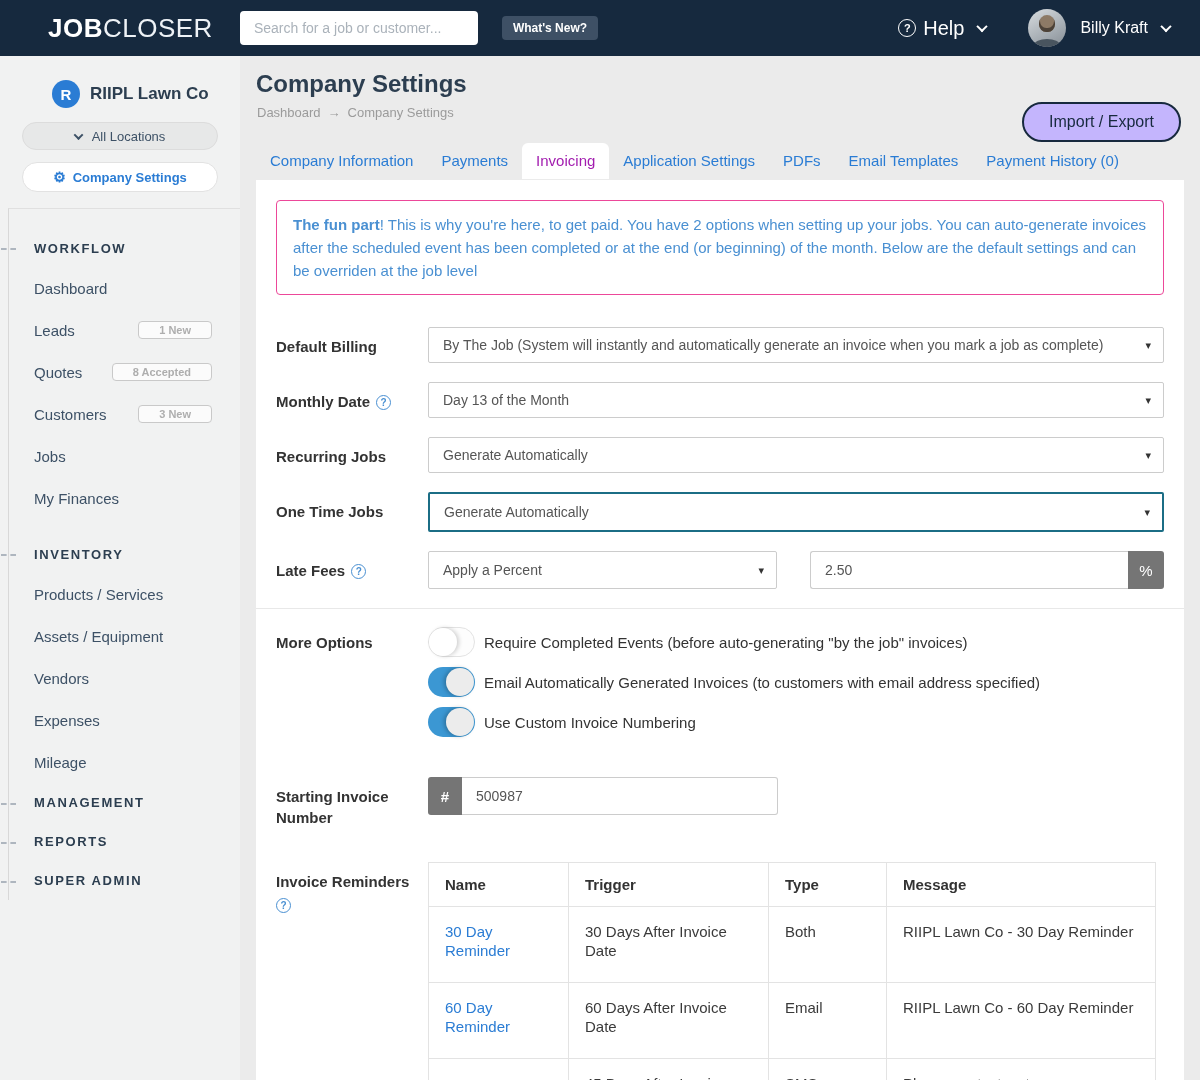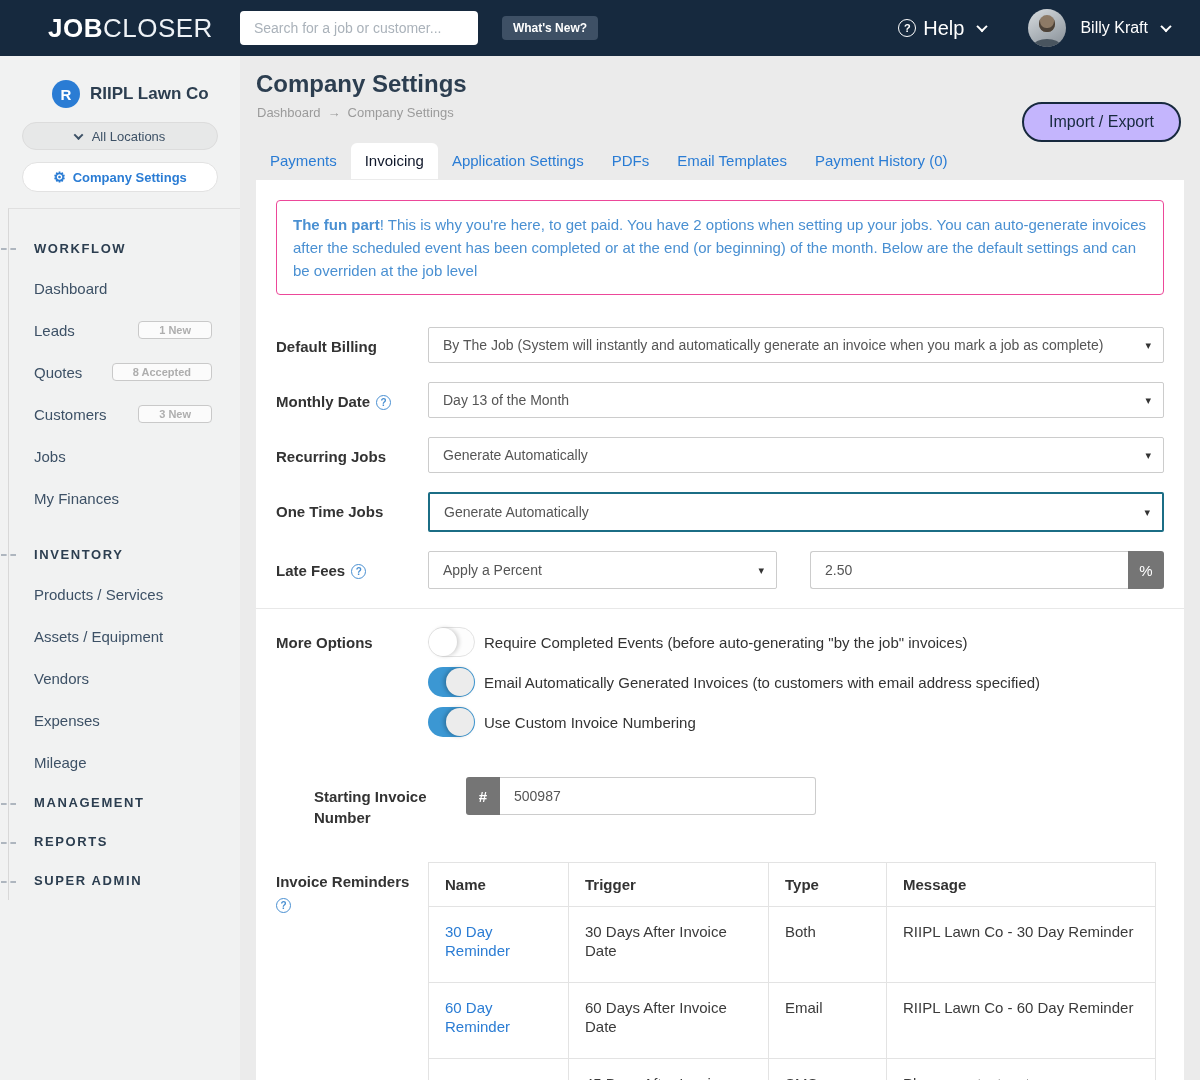--- a/index.html
+++ b/index.html
@@ -67,21 +67,21 @@
   
   .page-title { position:absolute; left:256px; top:70px; font-size:24px; font-weight:700; color:#2c3e50; }
   .breadcrumb { position:absolute; left:257px; top:105px; font-size:13px; color:#9b9b9b; display:flex; gap:7px; align-items:center; }
   .import-btn { position:absolute; right:19px; top:74px; height:40px; padding:0 25px; border-radius:21px;
     border:2px solid #17293e; background:#c4b5fd; color:#17293e; font-size:16px; cursor:pointer;
     font-family:"Liberation Sans",sans-serif;margin-top:28px; }
 
   
   .tabs { position:absolute; left:256px; top:143px; display:flex; align-items:flex-end; z-index:5; }
   .tab { padding:9px 14px 10px; font-size:15px; color:#2a7cd4; cursor:pointer; white-space:nowrap; }
-  .tab.active { background:#fff; color:#0f172a; border-radius:6px 6px 0 0; }
+  .tab.active { background:#fff; color:#a21caf; border-radius:6px 6px 0 0; }
 
   
   .card { position:absolute; left:256px; top:180px; right:16px; bottom:0; background:#fff;
     padding:20px; overflow:hidden; }
   .info-box { border:1px solid #ec4899; border-radius:4px; padding:12px 16px; color:#4a90d2;
     font-size:15px; line-height:23px; margin-bottom:32px; }
   .info-box b { font-weight:700; }
 
   .form-row { display:flex; margin-bottom:19px; }
   .form-label { width:152px; flex:none; font-size:15px; font-weight:700; color:#333;
@@ -116,21 +116,21 @@
   .toggle-row { display:flex; align-items:center; margin-bottom:10px; }
   .toggle { width:47px; height:30px; border-radius:15px; position:relative; flex:none;
     margin-right:9px; cursor:pointer; }
   .toggle.off { background:#fdfdfd; border:1px solid #e3e3e3; }
   .toggle.on  { background:#3b97d3; }
   .knob { position:absolute; top:1px; width:28px; height:28px; border-radius:50%; }
   .toggle.off .knob { left:0; top:0; background:#fff; box-shadow:2px 0 4px rgba(0,0,0,.18); }
   .toggle.on  .knob { right:1px; background:#ececec; box-shadow:-2px 0 4px rgba(0,0,0,.25); }
   .toggle-label { font-size:15px; color:#333; }
 
-  .mt-start { margin-top:30px;margin-left:38px; }
+  .mt-start { margin-top:30px; }
   .mt-rem { margin-top:34px; margin-bottom:0; }
 
   table.reminders { border-collapse:collapse; width:727px; table-layout:fixed; }
   .reminders th, .reminders td { border:1px solid #e3e3e3; text-align:left; vertical-align:top; }
   .reminders th { font-size:15px; font-weight:700; color:#333; padding:13px 16px; }
   .reminders td { font-size:15px; color:#3a3a3a; padding:15px 16px 22px; line-height:19px; }
   .reminders .c0 { width:140px; } .reminders .c1 { width:200px; }
   .reminders .c2 { width:118px; } .reminders .c3 { width:269px; }
   .rem-link { color:#2a7cd4; cursor:pointer; }
 </style>
@@ -213,20 +213,21 @@
 
 <div class="page-title">Company Settings</div>
 <div class="breadcrumb">
   <span>Dashboard</span>
   <span>→</span>
   <span>Company Settings</span>
 </div>
 <button class="import-btn">Import / Export</button>
 
 <div class="tabs" id="tabs">
+    <div class="tab">Company Information</div>
     <div class="tab">Payments</div>
     <div class="tab active">Invoicing</div>
     <div class="tab">Application Settings</div>
     <div class="tab">PDFs</div>
     <div class="tab">Email Templates</div>
     <div class="tab">Payment History (0)</div>
   </div>
 
 <div class="card">
 

